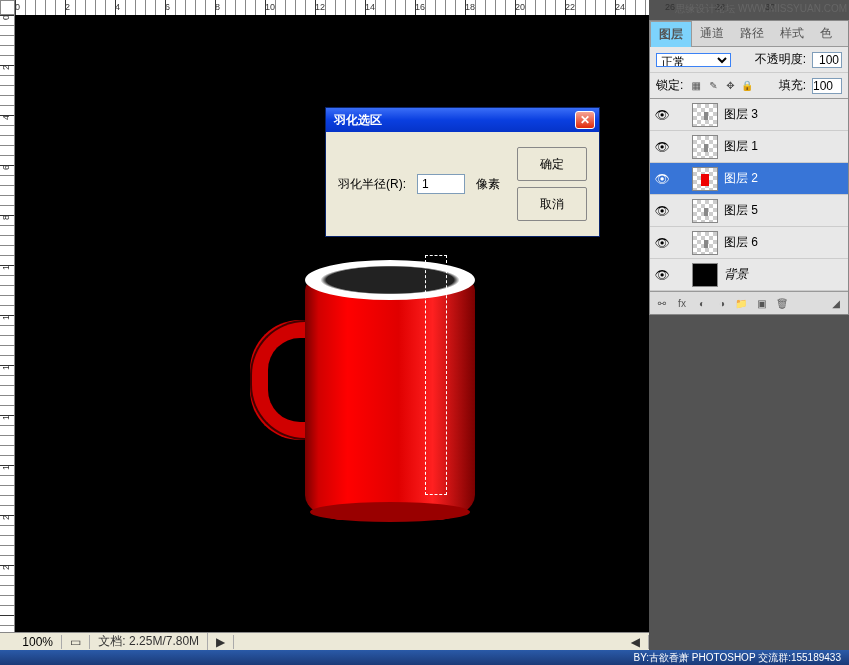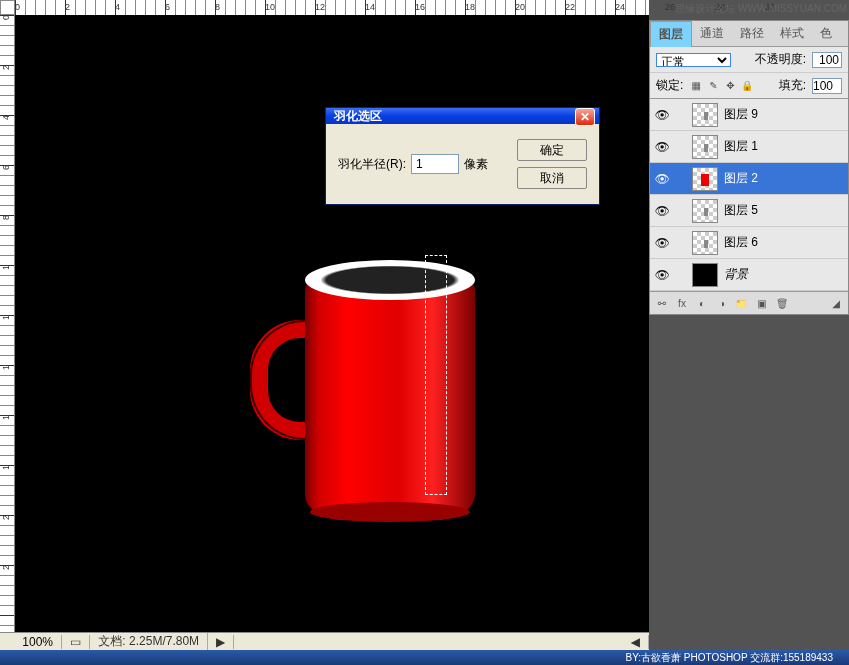--- a/index.html
+++ b/index.html
@@ -18,28 +18,28 @@
 .mug { position:absolute; left:240px; top:235px; width:230px; height:280px; }
 .mug-body { position:absolute; left:50px; top:30px; width:170px; height:240px; background: linear-gradient(90deg,#7a0000 0%,#d10000 8%,#ff0000 25%,#e00000 55%,#ff2020 75%,#7a0000 100%); border-radius: 10px 10px 40px 40px / 10px 10px 25px 25px; }
 .mug-rim { position:absolute; left:50px; top:10px; width:170px; height:40px; border-radius:50%; border:3px solid #fff; background: radial-gradient(ellipse at center,#222 55%,#fff 60%); }
 .mug-bottom { position:absolute; left:55px; bottom:8px; width:160px; height:20px; border-radius:50%; background:#900; }
 .handle { position:absolute; left:-5px; top:70px; width:70px; height:120px; border: 18px solid #d00000; border-right:none; border-radius: 50px 0 0 50px; background:transparent; }
 .handle::before{content:"";position:absolute;inset:-18px -18px -18px -18px;border:2px solid #400;border-right:none;border-radius:55px 0 0 55px;}
 .selection { position:absolute; left:410px; top:240px; width:22px; height:240px; border:1px dashed #fff; background:transparent; }
 
 
 .dialog { position:absolute; left:325px; top:107px; width:275px; background:#ece9d8; border:1px solid #0a246a; box-shadow:2px 2px 4px rgba(0,0,0,.4); }
-.titlebar { height:16px; background: linear-gradient(#3a6ef7,#0a3fe0 50%,#0533c8); color:#fff; display:flex; padding:0 4px; font-weight:bold; }
+.titlebar { height:24px; background: linear-gradient(#3a6ef7,#0a3fe0 50%,#0533c8); color:#fff; display:flex; align-items:center; padding:0 4px; font-weight:bold; }
 .titlebar span { flex:1; padding-left:4px; }
 .close-btn { width:20px; height:18px; background:linear-gradient(#f5a597,#e1280a); border:1px solid #fff; border-radius:3px; color:#fff; text-align:center; line-height:16px; font-weight:bold; cursor:pointer; }
 .dialog-body { padding:15px 12px; display:flex; }
-.d-left { flex:1; display:flex; align-items:center; gap:5px; }
+.d-left { flex:1; display:flex; align-items:center; gap:11px; }
 .d-left input { width:48px; height:20px; border:1px solid #7f9db9; padding:0 4px; }
 .d-right { width:70px; display:flex; flex-direction:column; gap:6px; }
-.d-right button { height:22px; background:#ece9d8; border:1px solid #888; border-radius:2px; cursor:pointer; }
+.d-right button { height:34px; background:#ece9d8; border:1px solid #888; border-radius:2px; cursor:pointer; }
 
 
 .panel { position:absolute; right:0; top:20px; width:200px; background:#e8e8e8; border:1px solid #888; font-size:11px; }
 .panel-tabs { display:flex; background:#d8d8d8; border-bottom:1px solid #999; }
 .panel-tabs div { padding:4px 8px; color:#555; cursor:pointer; }
 .panel-tabs .active { background:#7dd3fc; border:1px solid #999; border-bottom:none; margin-bottom:-1px; font-weight:bold; }
 .panel-row1 { display:flex; padding:4px 6px; gap:6px; align-items:center; border-bottom:1px solid #ccc; }
 .panel-row1 select { width:75px; height:14px; border:1px solid #3b82f6; background:#fff; }
 .panel-row1 .grow{flex:1;}
 .panel-row1 input { width:30px; height:16px; border:1px solid #7f9db9; text-align:right; padding-right:2px; }
@@ -61,21 +61,21 @@
 .panel-footer { display:flex; gap:4px; padding:4px; border-top:1px solid #999; background:#ddd; justify-content:flex-start; }
 .panel-footer span { width:16px; height:14px; display:inline-flex; align-items:center; justify-content:center; font-size:10px; color:#555; cursor:pointer; }
 .panel-footer span:last-child{margin-left:auto;}
 
 
 .status { position:absolute; left:0; bottom:15px; right:200px; height:18px; background:#ece9d8; border-top:1px solid #888; display:flex; align-items:center; font-size:11px; color:#333; }
 .status .box { padding:0 8px; border-right:1px solid #aaa; }
 .status .grow{flex:1;}
 .status input{width:45px;border:none;background:transparent;text-align:right;}
 
-.footer-bar { position:absolute; left:0; bottom:0; right:0; height:15px; background: linear-gradient(#2a5aa8,#1a3a78); color:#fff; text-align:right; padding:1px 16px; font-size:10px; }
+.footer-bar { position:absolute; left:0; bottom:0; right:0; height:15px; background: linear-gradient(#2a5aa8,#1a3a78); color:#fff; text-align:right; padding:1px 8px; font-size:10px; }
 
 .top-watermark{position:absolute;top:2px;right:2px;color:#666;font-size:10px;}
 
 .ruler-h::before{content:"";position:absolute;inset:0;background:repeating-linear-gradient(90deg,#888 0 1px,transparent 1px 10px);}
 .ruler-h::after{content:"";position:absolute;inset:0;background:repeating-linear-gradient(90deg,#333 0 1px,transparent 1px 50px);}
 .ruler-v::before{content:"";position:absolute;inset:0;background:repeating-linear-gradient(180deg,#888 0 1px,transparent 1px 10px);}
 .ruler-v::after{content:"";position:absolute;inset:0;background:repeating-linear-gradient(180deg,#333 0 1px,transparent 1px 50px);}
 </style>
 </head>
 <body>
@@ -168,21 +168,21 @@
     </div>
     <span class="grow" style="flex:1"></span>
     <span>填充:</span>
     <input style="width: 30px; border: 1px solid rgb(127, 157, 185);" value="100">
   </div>
   <div class="layers" id="layers-list">
       <div class="layer">
         <div class="eye">👁</div>
         <div class="link"></div>
         <div class="thumb tiny"></div>
-        <span class="name">图层 9</span>
+        <span class="name">图层 3</span>
       </div>
       <div class="layer">
         <div class="eye">👁</div>
         <div class="link"></div>
         <div class="thumb tiny"></div>
         <span class="name">图层 1</span>
       </div>
       <div class="layer selected">
         <div class="eye">👁</div>
         <div class="link"></div>

